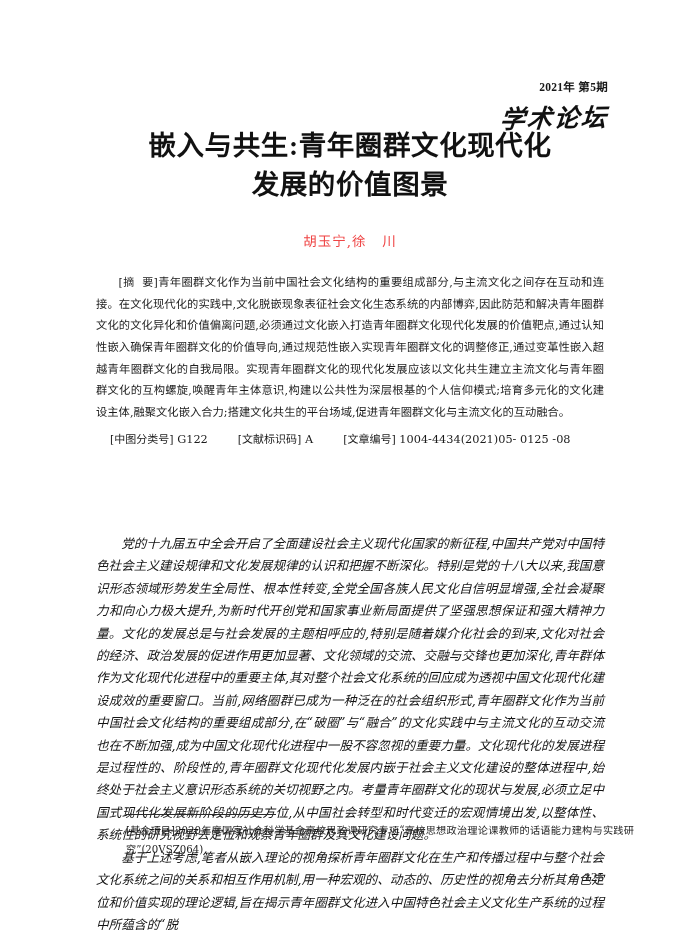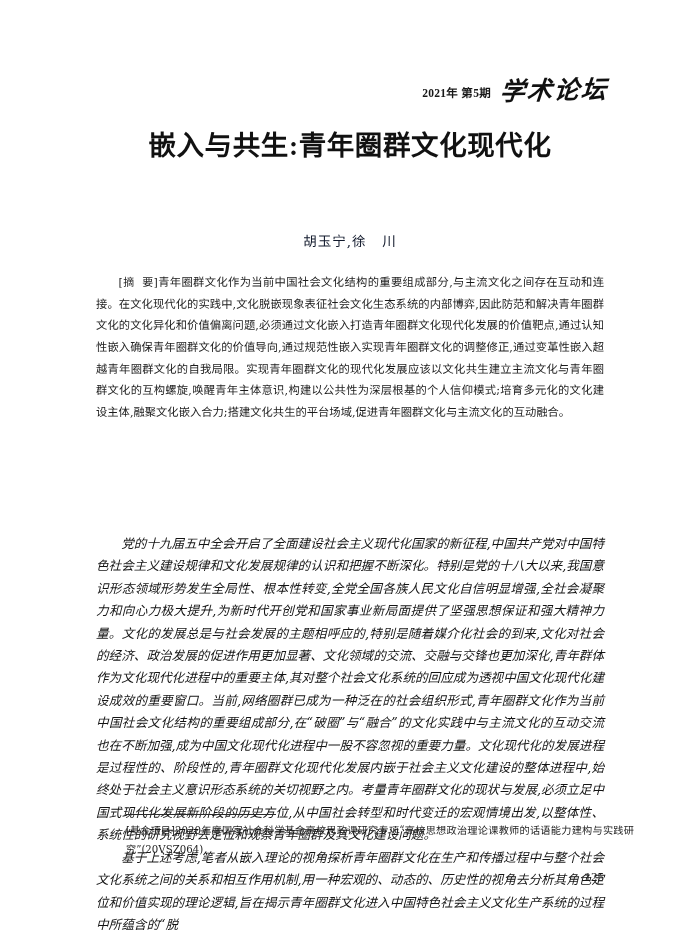--- a/index.html
+++ b/index.html
@@ -26,20 +26,21 @@
   }
 
   
   .running-head {
     position: absolute;
     top: 78px;
     right: 92px;
     display: flex;
     align-items: flex-end;
     gap: 9px;
+    flex-direction: column;
   }
   .issue-line {
     font-family: "Liberation Serif", "DejaVu Serif", serif;
     font-size: 11.5px;
     letter-spacing: 0.3px;
     font-weight: 700;
     color: #181818;
     padding-bottom: 3px;
     white-space: nowrap;
   }
@@ -76,21 +77,21 @@
   
   .authors {
     position: absolute;
     top: 230px;
     left: 70px;
     right: 70px;
     text-align: center;
     font-family: "DejaVu Serif", "Liberation Serif", serif;
     font-size: 13.5px;
     letter-spacing: 1px;
-    color: #0f172a;
+    color: #ef4444;
     white-space: pre;
   }
 
   
   .front-matter {
     position: absolute;
     top: 272px;
     left: 96px;
     width: 508px;
     font-family: "DejaVu Serif", "Liberation Serif", serif;
@@ -180,33 +181,48 @@
 <div class="page">
 
   <div class="running-head">
     <span class="issue-line">2021年 第5期</span>
     <span class="journal-logo">学术论坛</span>
   </div>
 
   <div class="title-block">
     <h1 class="article-title">
       <span>嵌入与共生:青年圈群文化现代化</span><br>
+      <span>发展的价值图景</span>
     </h1>
   </div>
 
   <div class="authors">胡玉宁,徐   川</div>
 
   <div class="front-matter">
 
     <div class="fm-row fm-indent">
       <span class="fm-label">[摘  要]</span><span>青年圈群文化作为当前中国社会文化结构的重要组成部分,与主流文化之间存在互动和连接。在文化现代化的实践中,文化脱嵌现象表征社会文化生态系统的内部博弈,因此防范和解决青年圈群文化的文化异化和价值偏离问题,必须通过文化嵌入打造青年圈群文化现代化发展的价值靶点,通过认知性嵌入确保青年圈群文化的价值导向,通过规范性嵌入实现青年圈群文化的调整修正,通过变革性嵌入超越青年圈群文化的自我局限。实现青年圈群文化的现代化发展应该以文化共生建立主流文化与青年圈群文化的互构螺旋,唤醒青年主体意识,构建以公共性为深层根基的个人信仰模式;培育多元化的文化建设主体,融聚文化嵌入合力;搭建文化共生的平台场域,促进青年圈群文化与主流文化的互动融合。</span>
     </div>
 
 
 
+    <div class="class-row">
+      <span class="class-cell">
+        <span class="fm-label">[中图分类号]</span>
+        <span>G122</span>
+      </span>
+      <span class="class-cell">
+        <span class="fm-label">[文献标识码]</span>
+        <span>A</span>
+      </span>
+      <span class="class-cell">
+        <span class="fm-label">[文章编号]</span>
+        <span>1004-4434(2021)05- 0125 -08</span>
+      </span>
+    </div>
   </div>
 
   <div class="body-text">
     <p>党的十九届五中全会开启了全面建设社会主义现代化国家的新征程,中国共产党对中国特色社会主义建设规律和文化发展规律的认识和把握不断深化。特别是党的十八大以来,我国意识形态领域形势发生全局性、根本性转变,全党全国各族人民文化自信明显增强,全社会凝聚力和向心力极大提升,为新时代开创党和国家事业新局面提供了坚强思想保证和强大精神力量。文化的发展总是与社会发展的主题相呼应的,特别是随着媒介化社会的到来,文化对社会的经济、政治发展的促进作用更加显著、文化领域的交流、交融与交锋也更加深化,青年群体作为文化现代化进程中的重要主体,其对整个社会文化系统的回应成为透视中国文化现代化建设成效的重要窗口。当前,网络圈群已成为一种泛在的社会组织形式,青年圈群文化作为当前中国社会文化结构的重要组成部分,在“破圈”与“融合”的文化实践中与主流文化的互动交流也在不断加强,成为中国文化现代化进程中一股不容忽视的重要力量。文化现代化的发展进程是过程性的、阶段性的,青年圈群文化现代化发展内嵌于社会主义文化建设的整体进程中,始终处于社会主义意识形态系统的关切视野之内。考量青年圈群文化的现状与发展,必须立足中国式现代化发展新阶段的历史方位,从中国社会转型和时代变迁的宏观情境出发,以整体性、系统性的研究视野去定位和观察青年圈群及其文化建设问题。</p>
     <p>基于上述考虑,笔者从嵌入理论的视角探析青年圈群文化在生产和传播过程中与整个社会文化系统之间的关系和相互作用机制,用一种宏观的、动态的、历史性的视角去分析其角色定位和价值实现的理论逻辑,旨在揭示青年圈群文化进入中国特色社会主义文化生产系统的过程中所蕴含的“脱</p>
   </div>
 
   <div class="footnote-area">
     <div class="footnote-rule"></div>
     <div class="footnote">

